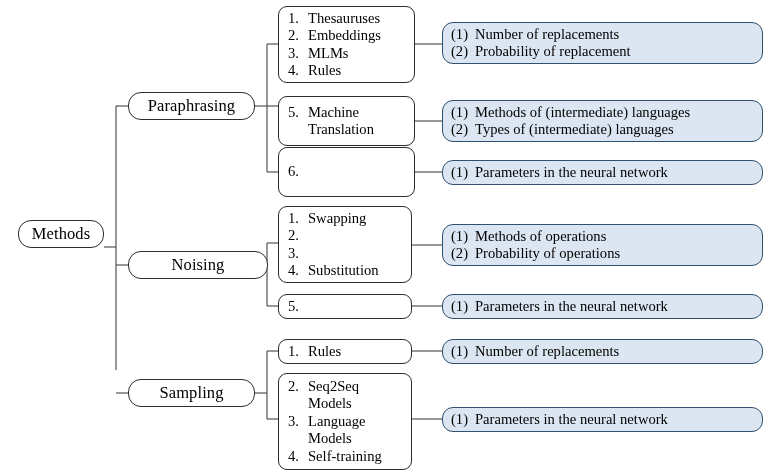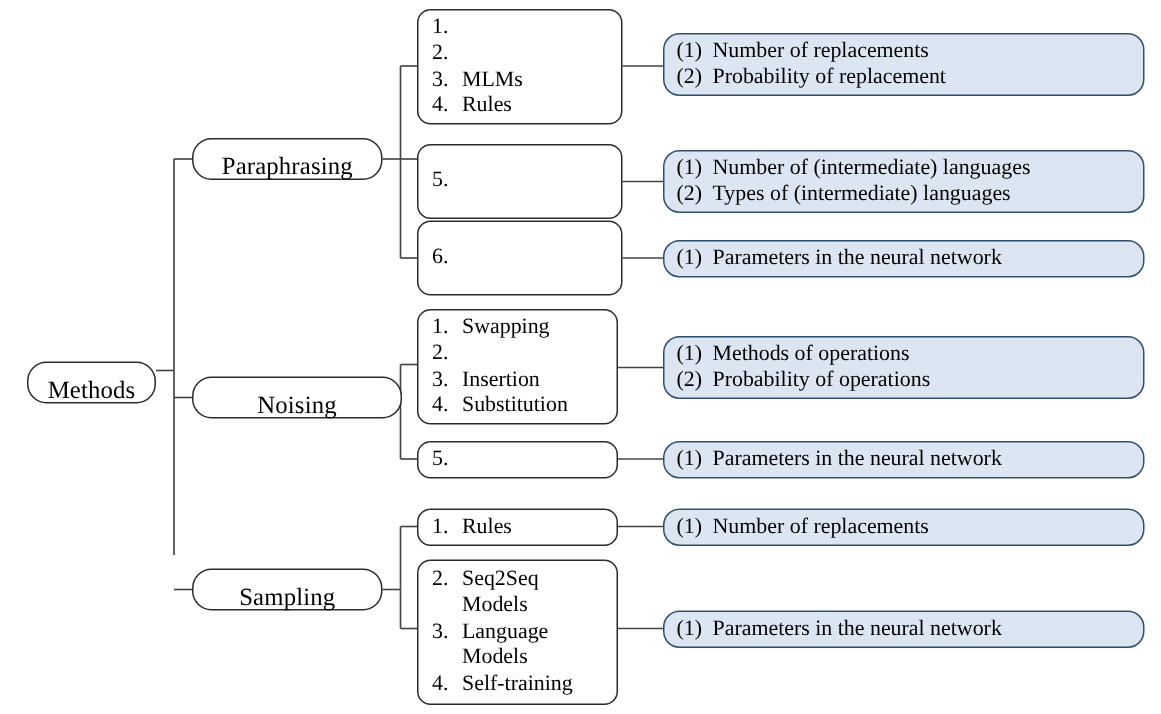--- a/index.html
+++ b/index.html
@@ -30,21 +30,21 @@
     border-radius: 9px;
     background: #ffffff;
     display: flex;
     flex-direction: column;
     justify-content: center;
     color: #000000;
     z-index: 2;
   }
   .node.root, .node.cat {
     align-items: center;
-    justify-content: flex-end;
+    justify-content: center;
     border-radius: 13px;
   }
   .node.root .label, .node.cat .label {
     font-size: 16.5px;
     line-height: 1;
     letter-spacing: 0.1px;
     white-space: nowrap;
   }
   .node.blue {
     background: #dce6f2;
@@ -115,62 +115,63 @@
       <path d="M267,351 V393"></path>
       <path d="M267,393 V419"></path>
       <path d="M267,351 H280"></path>
       <path d="M267,419 H280"></path>
 
       <path d="M412,351 H442"></path>
       <path d="M412,419 H442"></path>
     </g>
   </svg>
 
-  <div class="node root" style="left:18px; top:241px; width:86px; height:28px;">
+  <div class="node root" style="left:18px; top:220px; width:86px; height:28px;">
     <span class="label">Methods</span>
   </div>
 
   <div class="node cat" style="left:128px; top:92px; width:127px; height:28px;">
     <span class="label">Paraphrasing</span>
   </div>
 
   <div class="node cat" style="left:128px; top:251px; width:140px; height:28px;">
     <span class="label">Noising</span>
   </div>
 
   <div class="node cat" style="left:128px; top:379px; width:127px; height:28px;">
     <span class="label">Sampling</span>
   </div>
 
   <div class="node white" style="left:278px; top:6px; width:137px; height:77px;">
     <ul class="items">
-        <li><span class="num">1.</span></li>
-        <li><span class="num">2.</span></li>
+        <li><span class="num">1.</span><span class="txt">Thesauruses</span></li>
+        <li><span class="num">2.</span><span class="txt">Embeddings</span></li>
         <li><span class="num">3.</span><span class="txt">MLMs</span></li>
         <li><span class="num">4.</span><span class="txt">Rules</span></li>
       </ul>
   </div>
 
   <div class="node white" style="left:278px; top:96px; width:137px; height:50px;">
     <ul class="items">
-        <li><span class="num">5.</span></li>
+        <li><span class="num">5.</span><span class="txt">Machine
+Translation</span></li>
       </ul>
   </div>
 
   <div class="node white" style="left:278px; top:147px; width:137px; height:50px;">
     <ul class="items">
         <li><span class="num">6.</span></li>
       </ul>
   </div>
 
   <div class="node white" style="left:278px; top:206px; width:134px; height:77px;">
     <ul class="items">
         <li><span class="num">1.</span><span class="txt">Swapping</span></li>
         <li><span class="num">2.</span></li>
-        <li><span class="num">3.</span><span class="txt">Insertion</span></li>
+        <li><span class="num">3.</span></li>
         <li><span class="num">4.</span><span class="txt">Substitution</span></li>
       </ul>
   </div>
 
   <div class="node white" style="left:278px; top:294px; width:134px; height:25px;">
     <ul class="items">
         <li><span class="num">5.</span></li>
       </ul>
   </div>
 
@@ -192,21 +193,21 @@
 
   <div class="node blue" style="left:442px; top:22px; width:321px; height:42px;">
     <ul class="items">
         <li><span class="num">(1)</span><span class="txt">Number of replacements</span></li>
         <li><span class="num">(2)</span><span class="txt">Probability of replacement</span></li>
       </ul>
   </div>
 
   <div class="node blue" style="left:442px; top:100px; width:321px; height:42px;">
     <ul class="items">
-        <li><span class="num">(1)</span><span class="txt">Number of (intermediate) languages</span></li>
+        <li><span class="num">(1)</span><span class="txt">Methods of (intermediate) languages</span></li>
         <li><span class="num">(2)</span><span class="txt">Types of (intermediate) languages</span></li>
       </ul>
   </div>
 
   <div class="node blue" style="left:442px; top:160px; width:321px; height:25px;">
     <ul class="items">
         <li><span class="num">(1)</span><span class="txt">Parameters in the neural network</span></li>
       </ul>
   </div>
 

